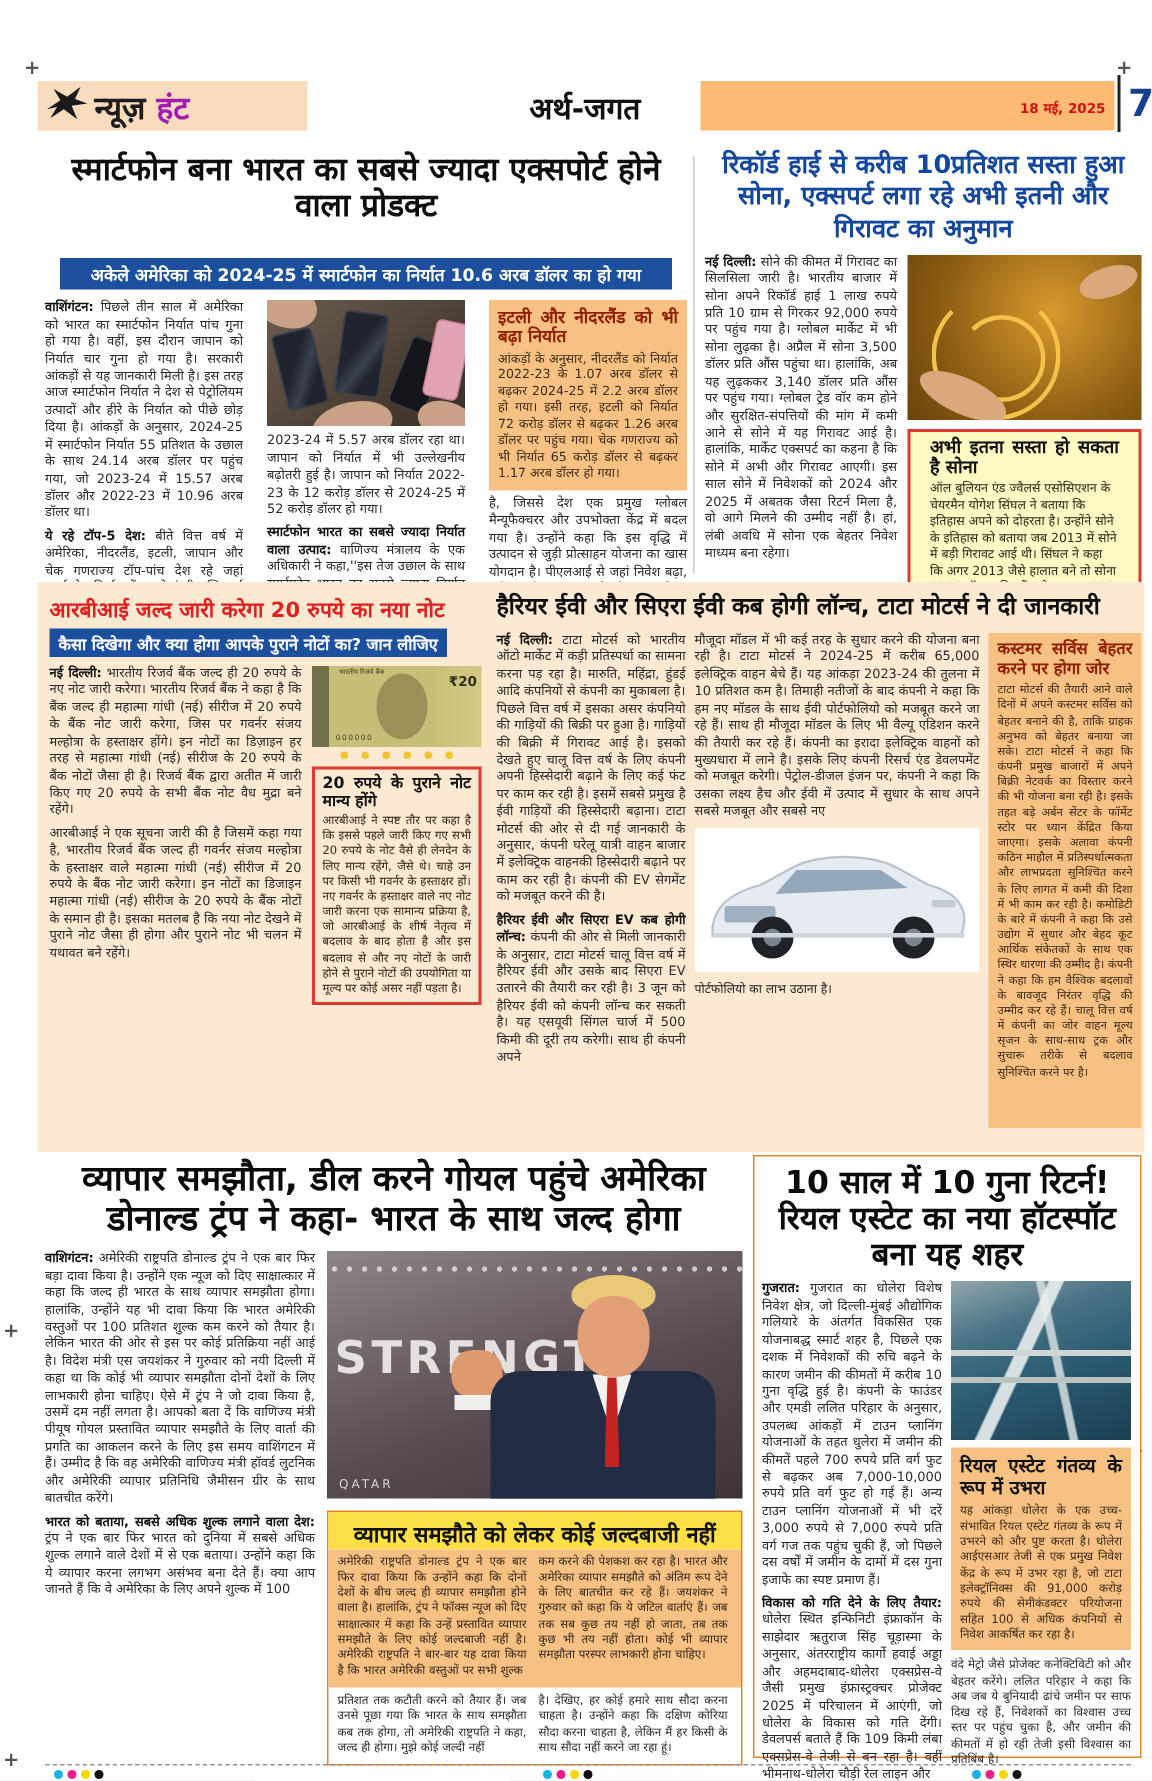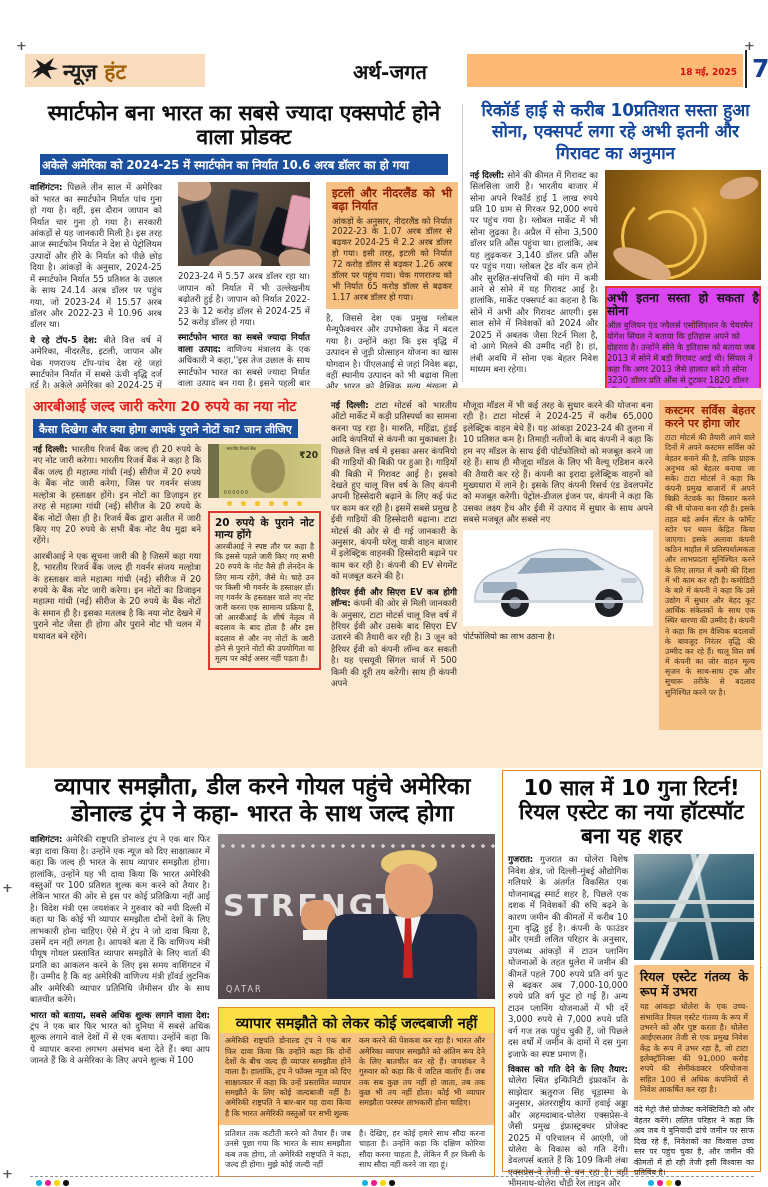--- a/index.html
+++ b/index.html
@@ -11,38 +11,38 @@
   .crop { position:absolute; color:#555; font-size:13px; font-weight:bold; }
   .regline { position:absolute; left:30px; right:14px; top:1176px; border-top:1px dashed #9a8f94; }
   .regdots { position:absolute; top:1180px; display:flex; gap:3px; }
   .regdots i { width:6px; height:6px; border-radius:50%; display:block; }
   .d-c{background:#17b3e3}.d-m{background:#ec1e8c}.d-y{background:#f5d800}.d-k{background:#111}
 
   
   .mast-left { position:absolute; left:25px; top:54px; width:180px; height:33px; background:#f8dcbd;
                display:flex; align-items:center; gap:4px; padding-left:4px; }
   .paper-name { font-size:21px; font-weight:bold; letter-spacing:0; }
-  .paper-red { color:#a16207; }
+  .paper-red { color:#a21caf; }
   .mast-center { position:absolute; left:300px; top:58px; width:180px; text-align:center;
                  font-size:20px; font-weight:bold; color:#111; }
   .mast-right { position:absolute; left:467px; top:54px; width:276px; height:33px; background:#fdba74; }
   .mast-date { position:absolute; right:6px; top:11px; font-size:9px; font-weight:bold; color:#d40f0f; }
   .page-num { position:absolute; left:745px; top:50px; width:22px; font-size:25px; font-weight:bold;
               color:#173f8f; border-left:2px solid #222; padding-left:5px; height:38px; line-height:38px;}
 
   
   .cols { display:flex; }
   .col { text-align:justify; font-size:8.6px; line-height:1.33; color:#2a2a2a; }
   .col p { margin-bottom:4px; }
   .lead { font-weight:bold; color:#111; }
 
   
   .a1 { position:absolute; left:30px; top:101px; width:428px; }
   .a1 h1 { font-size:21px; line-height:1.15; text-align:center; color:#0e0e0e; }
-  .a1 .subhead { margin:5px 10px 0 10px; background:#1d4f9f; color:#fff; 
+  .a1 .subhead { margin:23px 10px 0 10px; background:#1d4f9f; color:#fff; text-align:center;
                  font-size:11.5px; font-weight:bold; padding:3px 2px; }
   .a1 .cols { margin-top:7px; gap:16px;justify-content:center; }
   .a1 .col { width:137px; }
   .photo-phones { position:relative; width:100%; height:84px; margin-bottom:5px; overflow:hidden;
                   background:linear-gradient(140deg,#6b5c4e,#473b31 70%,#3a3028); }
   .ph { position:absolute; background:#14161c; border:1px solid #3a3f4a; border-radius:4px; }
   .ph.glare { background:linear-gradient(120deg,#20242e 40%,#39414f 60%,#20242e 75%); }
   .ph.pink { background:#e2a3b4; border-color:#c98296; }
   .hand { position:absolute; background:#c9a186; border-radius:50%; }
   .box-italy { background:#f7c183; padding:5px 6px 6px 6px; margin-bottom:4px; }
@@ -51,21 +51,21 @@
   .vdiv { position:absolute; left:462px; top:104px; height:278px; width:1px; background:#c9c9c9; }
 
   .a2 { position:absolute; left:470px; top:100px; width:291px; }
   .a2 h1 { font-size:17px; line-height:1.25; color:#15489c; text-align:center; font-weight:bold; }
   .a2 .cols { margin-top:6px; gap:7px; }
   .a2 .c1 { width:128px; }
   .a2 .c2 { width:156px; }
   .photo-gold { position:relative; width:100%; height:110px; overflow:hidden;
                 background:radial-gradient(circle at 62% 35%, #d99a2e, #8a5c12 62%, #6b430c); }
   .arc { position:absolute; border:3px solid #f3c24a; border-radius:50%; }
-  .box-gold { border:2px solid #df382e; background:#d946ef; margin-top:6px; padding:4px 0; }
+  .box-gold { border:2px solid #df382e; background:#fef9c3; margin-top:6px; padding:4px 13px; }
   .box-gold .bt { font-size:12px; font-weight:bold; color:#111; margin-bottom:2px; line-height:1.1;}
   .box-gold .bx { font-size:8.3px; line-height:1.32; color:#33261a; text-align:left; }
 
   
   .midband { position:absolute; left:25px; top:388px; width:738px; height:380px; background:#fce9d1; }
   .a3 { position:absolute; left:33px; top:396px; width:290px; }
   .a3 h1 { font-size:14px; white-space:nowrap; color:#e01f1f; font-weight:bold; }
   .a3 .subhead { display:inline-block; background:#1d4f9f; color:#fff; font-size:10.8px; font-weight:bold;
                  padding:2px 6px; margin-top:4px; }
   .a3 .cols { margin-top:6px; gap:7px; }
@@ -259,20 +259,21 @@
           </div>
         <div class="box-note">
           <div class="bt">20 रुपये के पुराने नोट मान्य होंगे</div>
           <div class="bx">आरबीआई ने स्पष्ट तौर पर कहा है कि इससे पहले जारी किए गए सभी 20 रुपये के नोट वैसे ही लेनदेन के लिए मान्य रहेंगे, जैसे थे। चाहे उन पर किसी भी गवर्नर के हस्ताक्षर हों। नए गवर्नर के हस्ताक्षर वाले नए नोट जारी करना एक सामान्य प्रक्रिया है, जो आरबीआई के शीर्ष नेतृत्व में बदलाव के बाद होता है और इस बदलाव से और नए नोटों के जारी होने से पुराने नोटों की उपयोगिता या मूल्य पर कोई असर नहीं पड़ता है।</div>
         </div>
       </div>
     </div>
   </article>
 
   <article class="a4">
+    <h1>हैरियर ईवी और सिएरा ईवी  कब होगी लॉन्च, टाटा मोटर्स ने दी जानकारी</h1>
     <div class="cols">
       <div class="col c1">
         <p><b class="lead">नई दिल्ली:</b> <span>टाटा मोटर्स को भारतीय ऑटो मार्केट में कड़ी प्रतिस्पर्धा का सामना करना पड़ रहा है। मारुति, महिंद्रा, हुंडई आदि कंपनियों से कंपनी का मुकाबला है। पिछले वित्त वर्ष में इसका असर कंपनियो की गाड़ियों की बिक्री पर हुआ है। गाड़ियों की बिक्री में गिरावट आई है। इसको देखते हुए चालू वित्त वर्ष के लिए कंपनी अपनी हिस्सेदारी बढ़ाने के लिए कई फंट पर काम कर रही है। इसमें सबसे प्रमुख है ईवी गाड़ियों की हिस्सेदारी बढ़ाना। टाटा मोटर्स की ओर से दी गई जानकारी के अनुसार, कंपनी घरेलू यात्री वाहन बाजार में इलेक्ट्रिक वाहनकी हिस्सेदारी बढ़ाने पर काम कर रही है। कंपनी की EV सेगमेंट को मजबूत करने की है।</span></p>
         <p><b class="lead">हैरियर ईवी और सिएरा EV कब होगी लॉन्च:</b> <span>कंपनी की ओर से मिली जानकारी के अनुसार, टाटा मोटर्स चालू वित्त वर्ष में हैरियर ईवी और उसके बाद सिएरा EV उतारने की तैयारी कर रही है। 3 जून को हैरियर ईवी को कंपनी लॉन्च कर सकती है। यह एसयूवी सिंगल चार्ज में 500 किमी की दूरी तय करेगी। साथ ही कंपनी अपने</span></p>
       </div>
       <div class="col c2">
         <p><span>मौजूदा मॉडल में भी कई तरह के सुधार करने की योजना बना रही है। टाटा मोटर्स ने 2024-25 में करीब 65,000 इलेक्ट्रिक वाहन बेचे हैं। यह आंकड़ा 2023-24 की तुलना में 10 प्रतिशत कम है। तिमाही नतीजों के बाद कंपनी ने कहा कि हम नए मॉडल के साथ ईवी पोर्टफोलियो को मजबूत करने जा रहे हैं। साथ ही मौजूदा मॉडल के लिए भी वैल्यू एडिशन करने की तैयारी कर रहे हैं। कंपनी का इरादा इलेक्ट्रिक वाहनों को मुख्यधारा में लाने है। इसके लिए कंपनी रिसर्च एंड डेवलपमेंट को मजबूत करेगी। पेट्रोल-डीजल इंजन पर, कंपनी ने कहा कि उसका लक्ष्य हैच और ईवी में उत्पाद में सुधार के साथ अपने सबसे मजबूत और सबसे नए</span></p>
         <div class="car-wrap">
           <svg width="190" height="96" viewBox="0 0 190 96">
             <rect x="0" y="0" width="190" height="96" fill="#ffffff"></rect>

